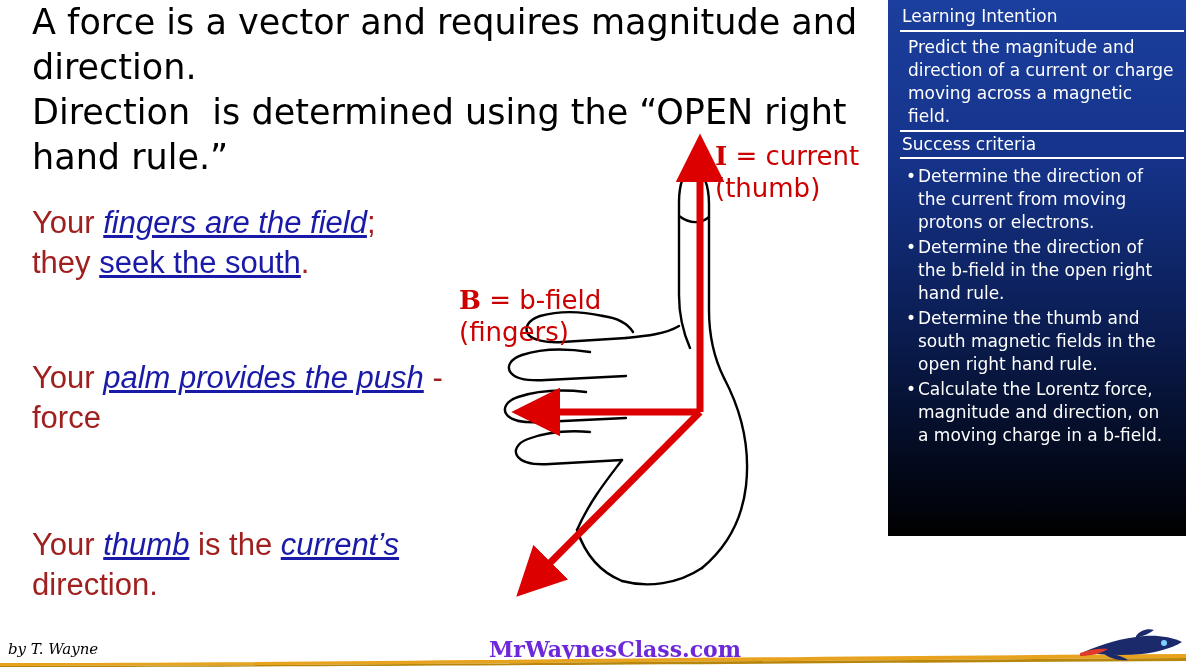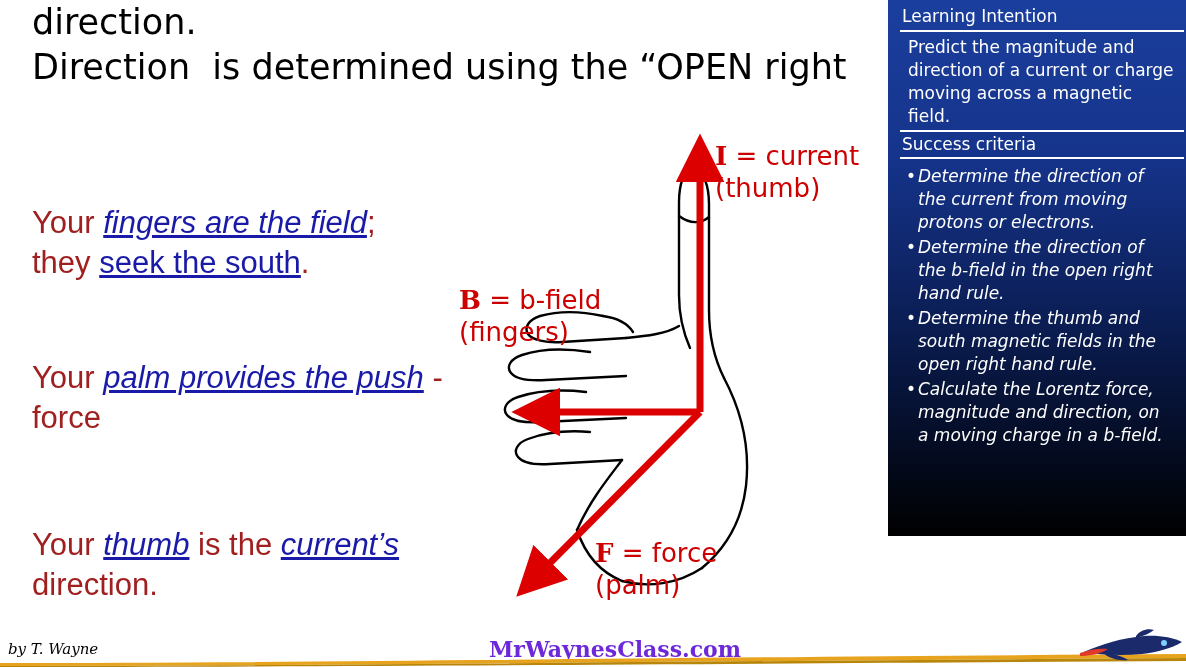--- a/index.html
+++ b/index.html
@@ -121,21 +121,20 @@
   }
   .panel-sub {
     font-size: 17px;
     padding: 2px 2px 3px 10px;
     font-family: "DejaVu Sans", sans-serif;
   }
   ul.criteria {
     margin: 0;
     padding: 6px 16px 0 14px;
     list-style: none;
-    font-style: italic;
   }
   ul.criteria li {
     font-size: 17px;
     line-height: 23px;
     margin-bottom: 2px;
     padding-left: 12px;
     position: relative;
     font-family: "DejaVu Sans", sans-serif;
   }
   ul.criteria li::before {
@@ -186,22 +185,24 @@
     width: 108px;
     height: 39px;
   }
 </style>
 </head>
 <body>
 
 <div id="slide">
 
   <div class="headline">
+    <span class="ln">A force is a vector and requires magnitude and</span>
     <span class="ln">direction.</span>
     <span class="ln">Direction  is determined using the “OPEN right</span>
+    <span class="ln">hand rule.”</span>
   </div>
 
   <div class="redblock" id="red1"><span>Your </span><span class="bluelink">fingers are the field</span><span>; </span><br><span>they </span><span class="blueplain">seek the south</span><span>.</span></div>
 
   <div class="redblock" id="red2"><span>Your </span><span class="bluelink">palm provides the push</span><span> -force</span></div>
 
   <div class="redblock" id="red3"><span>Your </span><span class="bluelink">thumb</span><span> is the </span><span class="bluelink">current’s</span><span> direction.</span></div>
 
   <div id="handarea">
     <svg width="440" height="480" viewBox="0 0 440 480" xmlns="http://www.w3.org/2000/svg">
@@ -243,21 +244,20 @@
 
     <line x1="700" y1="412" x2="538" y2="412" stroke="#dd0000" stroke-width="7" marker-end="url(#ah)"></line>
 
     <line x1="700" y1="412" x2="535" y2="578" stroke="#dd0000" stroke-width="7" marker-end="url(#ah)"></line>
   </svg>
 
   <div class="veclabel" id="lblI"><b>I</b><span> = current</span><br><span>(thumb)</span></div>
 
   <div class="veclabel" id="lblB"><b>B</b><span> = b-field</span><br><span>(fingers)</span></div>
 
-  <div class="veclabel" id="lblF"><b>F</b><span> = force</span><br><span>(palm)</span></div>
 
   <div id="panel">
     <div id="panel-inner">
       <div class="panel-head">Learning Intention</div>
       <div class="panel-rule"></div>
       <div class="panel-intent">Predict the magnitude and direction of a current or charge moving across a magnetic field.</div>
       <div class="panel-rule"></div>
       <div class="panel-sub">Success criteria</div>
       <div class="panel-rule"></div>
       <ul class="criteria">

